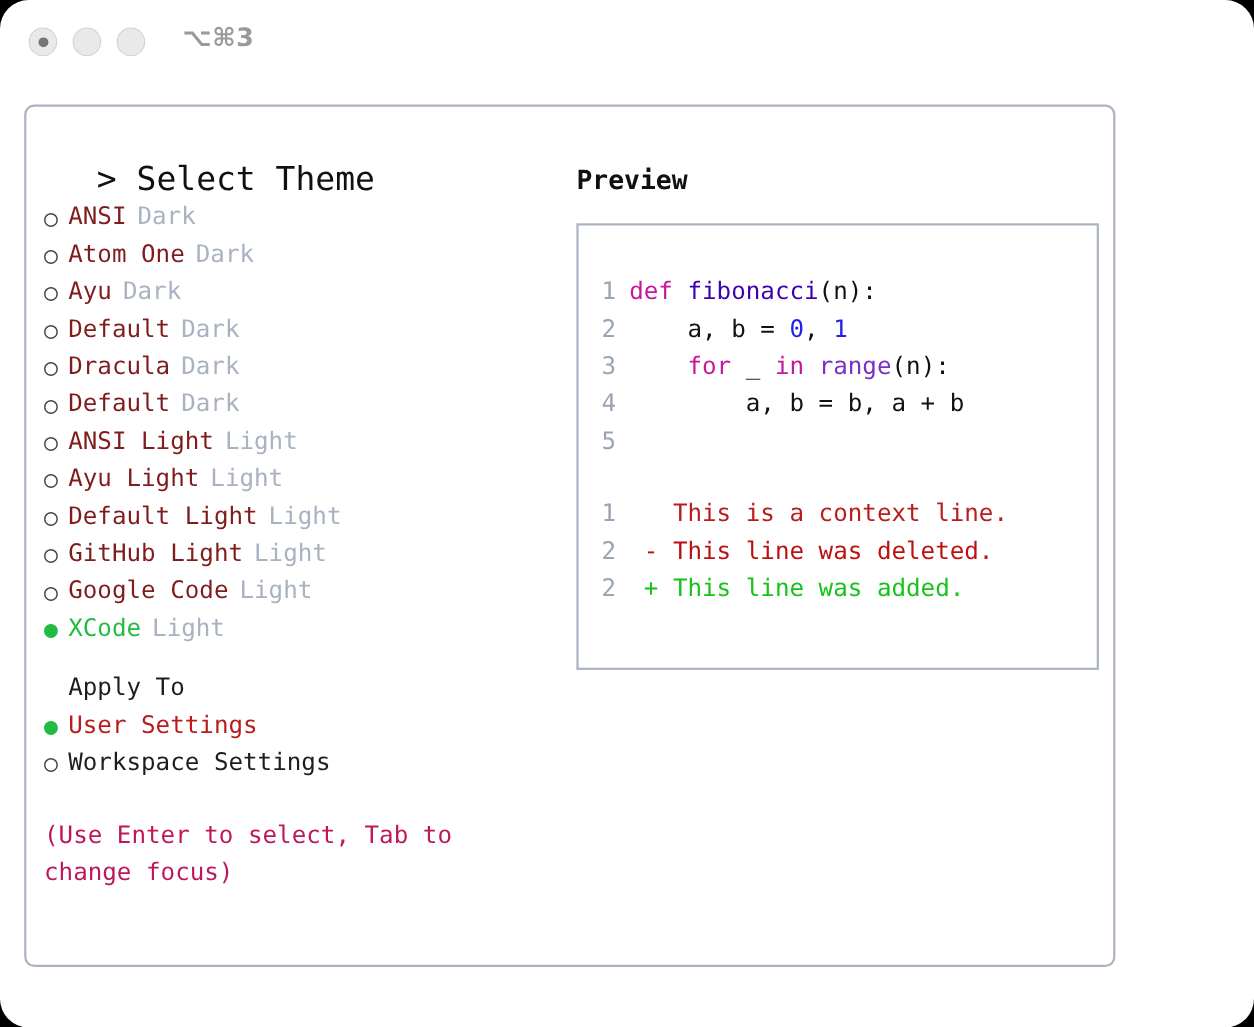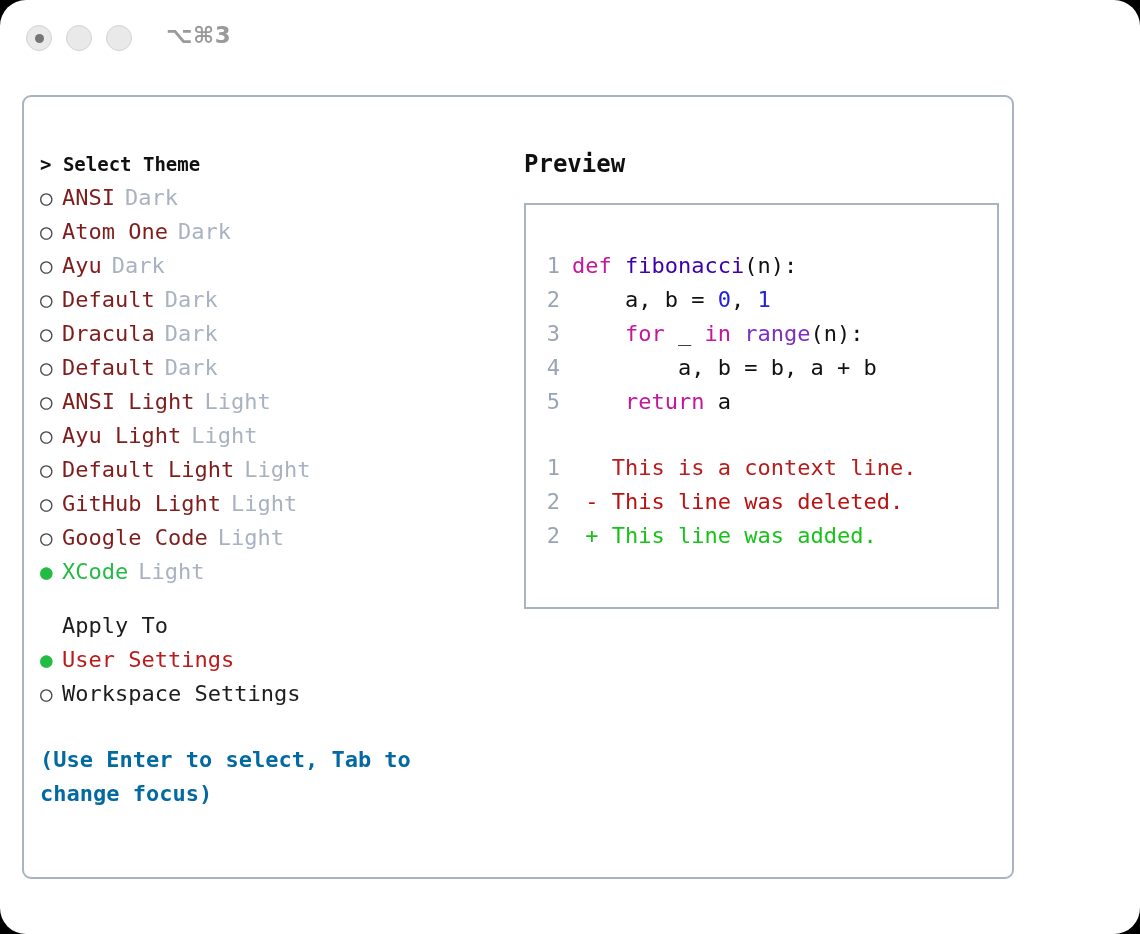--- a/index.html
+++ b/index.html
@@ -83,25 +83,26 @@
     position: absolute;
     left: 16px;
     top: 50px;
     width: 450px;
   }
   .mono {
     font-family: "DejaVu Sans Mono", monospace;
     white-space: pre;
   }
   #theme-heading {
-    font-size: 19px;
-    font-weight: bold;
+    font-size: 30px;
+    font-weight: normal;
     color: #101010;
     line-height: 34px;
     height: 34px;
+    margin-left: 48px;
   }
   .theme-row {
     height: 34px;
     line-height: 34px;
     font-size: 22px;
     color: #1d1d1d;
     display: flex;
     align-items: center;
   }
   .marker {
@@ -138,25 +139,24 @@
     align-items: center;
     color: #1d1d1d;
   }
   .apply-row.selected .marker { color: #22bb44; }
   .apply-row.selected .apply-label { color: #b91c1c; }
 
   
   #hint-text {
     margin-top: 32px;
     font-size: 22px;
-    color: #0369a1;
+    color: #be185d;
     line-height: 34px;
     width: 400px;
     white-space: normal;
-    font-weight: bold;
   }
 
   
   #preview-column {
     position: absolute;
     left: 500px;
     top: 50px;
     width: 495px;
   }
   #preview-heading {
@@ -244,21 +244,21 @@
     </div>
 
     <div id="preview-column">
       <div id="preview-heading" class="mono">Preview</div>
       <div id="preview-box">
         <div id="code-block">
             <div class="code-line"><span class="lineno">1</span><span class="code-text"><span class="tok-kw">def </span><span class="tok-fn">fibonacci</span><span class="tok-plain">(n):</span></span></div>
             <div class="code-line"><span class="lineno">2</span><span class="code-text"><span class="tok-plain">    a, b = </span><span class="tok-num">0</span><span class="tok-plain">, </span><span class="tok-num">1</span></span></div>
             <div class="code-line"><span class="lineno">3</span><span class="code-text"><span class="tok-plain">    </span><span class="tok-kw">for</span><span class="tok-plain"> _ </span><span class="tok-kw">in</span><span class="tok-plain"> </span><span class="tok-builtin">range</span><span class="tok-plain">(n):</span></span></div>
             <div class="code-line"><span class="lineno">4</span><span class="code-text"><span class="tok-plain">        a, b = b, a + b</span></span></div>
-            <div class="code-line"><span class="lineno">5</span><span class="code-text"><span class="tok-plain">    </span><span class="tok-kw">return</span><span class="tok-plain"> a</span></span></div>
+            <div class="code-line"><span class="lineno">5</span></div>
           </div>
         <div class="diff-gap"></div>
         <div id="diff-block">
             <div class="code-line"><span class="lineno">1</span><span class="diff-ctx">   This is a context line.</span></div>
             <div class="code-line"><span class="lineno">2</span><span class="diff-del"> - This line was deleted.</span></div>
             <div class="code-line"><span class="lineno">2</span><span class="diff-add"> + This line was added.</span></div>
           </div>
       </div>
     </div>
 

